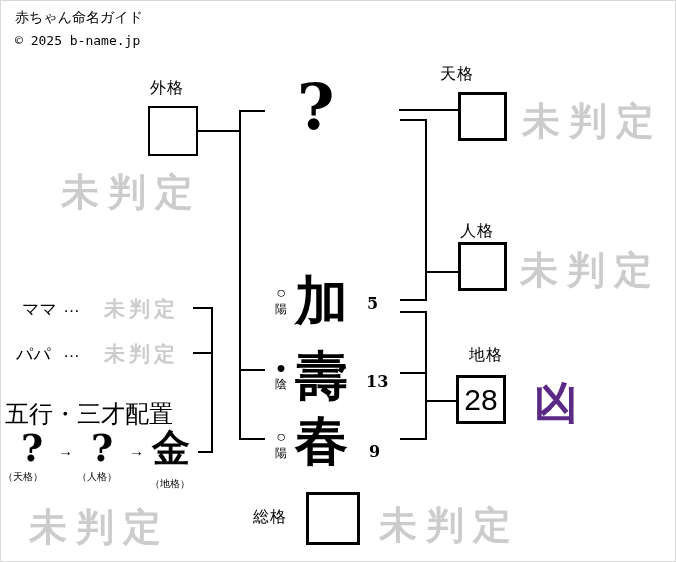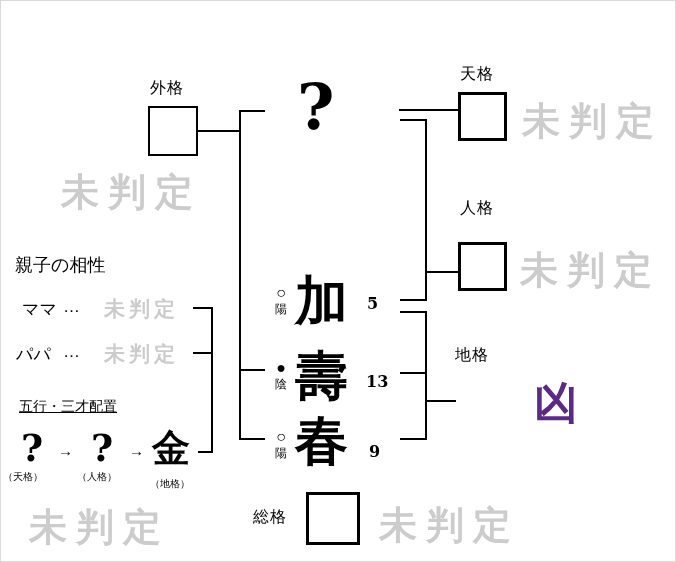--- a/index.html
+++ b/index.html
@@ -27,20 +27,22 @@
   .dots{font-size:17px;}
   .gog-val{font-family:"DejaVu Serif",serif;font-weight:bold;font-size:38px;line-height:1;}
   .gog-arrow{font-size:15px;}
   .gog-lbl{font-size:10px;}
 </style>
 </head>
 <body>
 
 <div id="stage" style="--wm: #cccccc; --bad: #5b2a86;">
 
+  <div class="abs mono" style="left:14px;top:8px;font-size:14px;">赤ちゃん命名ガイド</div>
+  <div class="abs mono" style="left:14px;top:32px;font-size:13px;">© 2025 b-name.jp</div>
 
   <div class="ln" style="left:238px;top:109px;width:2px;height:330px;"></div>
   <div class="ln" style="left:238px;top:109px;width:26px;height:2px;"></div>
   <div class="ln" style="left:197px;top:129px;width:41px;height:2px;"></div>
   <div class="ln" style="left:238px;top:368px;width:26px;height:2px;"></div>
   <div class="ln" style="left:238px;top:437px;width:26px;height:2px;"></div>
 
   <div class="ln" style="left:398px;top:108px;width:59px;height:2px;"></div>
 
   <div class="ln" style="left:399px;top:118px;width:27px;height:2px;"></div>
@@ -58,33 +60,36 @@
   <div class="ln" style="left:192px;top:306px;width:19px;height:2px;"></div>
   <div class="ln" style="left:192px;top:351px;width:19px;height:2px;"></div>
   <div class="ln" style="left:197px;top:450px;width:14px;height:2px;"></div>
 
   <div class="abs gothic kaku-label" style="left:149px;top:77px;">外格</div>
   <div class="box" style="left:147px;top:105px;width:50px;height:50px;border-width:2px;">
     <span style="font-size:28px;"></span>
   </div>
   <div class="abs wm wm-lg" style="left:60px;top:166px;">未判定</div>
 
-  <div class="abs gothic kaku-label" style="left:459px;top:63px;">天格</div>
+  <div class="abs gothic kaku-label" style="left:439px;top:63px;">天格</div>
   <div class="box" style="left:457px;top:91px;width:49px;height:49px;">
     <span style="font-size:28px;"></span>
   </div>
   <div class="abs wm wm-lg" style="left:521px;top:95px;">未判定</div>
 
-  <div class="abs gothic kaku-label" style="left:459px;top:197px;">人格</div>
+  <div class="abs gothic kaku-label" style="left:459px;top:220px;">人格</div>
   <div class="box" style="left:457px;top:241px;width:49px;height:49px;">
     <span style="font-size:28px;"></span>
   </div>
   <div class="abs wm wm-lg" style="left:519px;top:244px;">未判定</div>
 
-  <div class="abs gothic kaku-label" style="left:454px;top:344px;">地格</div>
+  <div class="abs gothic kaku-label" style="left:468px;top:344px;">地格</div>
+  <div class="box" style="left:455px;top:374px;width:50px;height:49px;">
+    <span class="gothic" style="font-size:30px;">28</span>
+  </div>
   <div class="abs kyo" style="left:533px;top:380px;">凶</div>
 
   <div class="abs gothic kaku-label" style="left:252px;top:506px;">総格</div>
   <div class="box" style="left:305px;top:491px;width:54px;height:53px;">
     <span style="font-size:28px;"></span>
   </div>
   <div class="abs wm wm-lg" style="left:378px;top:499px;">未判定</div>
 
   <div class="abs wm wm-lg" style="left:28px;top:501px;">未判定</div>
 
@@ -104,31 +109,30 @@
   <div class="abs bigchar" style="left:294px;top:348px;font-size:53px;">壽</div>
   <div class="abs strokes" style="left:365px;top:371px;">13</div>
 
   <div class="abs inyo" style="left:269px;top:428px;">
     <span class="sym">○</span>
     <span class="lbl">陽</span>
   </div>
   <div class="abs bigchar" style="left:294px;top:413px;font-size:53px;">春</div>
   <div class="abs strokes" style="left:368px;top:441px;">9</div>
 
-  <div class="abs gothic" style="left:14px;top:252px;font-size:18px;">親子の相性</div>
 
   <div class="abs gothic" style="left:21px;top:297px;font-size:17px;">ママ</div>
   <div class="abs gothic dots" style="left:62px;top:296px;">…</div>
   <div class="abs wm wm-sm" style="left:103px;top:294px;">未判定</div>
 
   <div class="abs gothic" style="left:15px;top:342px;font-size:17px;">パパ</div>
   <div class="abs gothic dots" style="left:62px;top:341px;">…</div>
   <div class="abs wm wm-sm" style="left:103px;top:339px;">未判定</div>
 
-  <div class="abs gothic" style="left:18px;top:397px;font-size:14px;text-decoration:underline;">五行・三才配置</div>
+  <div class="abs gothic" style="left:4px;top:397px;font-size:24px;">五行・三才配置</div>
 
   <div class="abs gog-val" style="left:20px;top:428px;">?</div>
   <div class="abs gothic gog-arrow" style="left:57px;top:441px;">→</div>
   <div class="abs gog-val" style="left:90px;top:428px;">?</div>
   <div class="abs gothic gog-arrow" style="left:128px;top:441px;">→</div>
   <div class="abs gog-val" style="left:151px;top:428px;">金</div>
 
   <div class="abs gothic gog-lbl" style="left:2px;top:469px;">（天格）</div>
   <div class="abs gothic gog-lbl" style="left:76px;top:469px;">（人格）</div>
   <div class="abs gothic gog-lbl" style="left:149px;top:476px;">（地格）</div>

